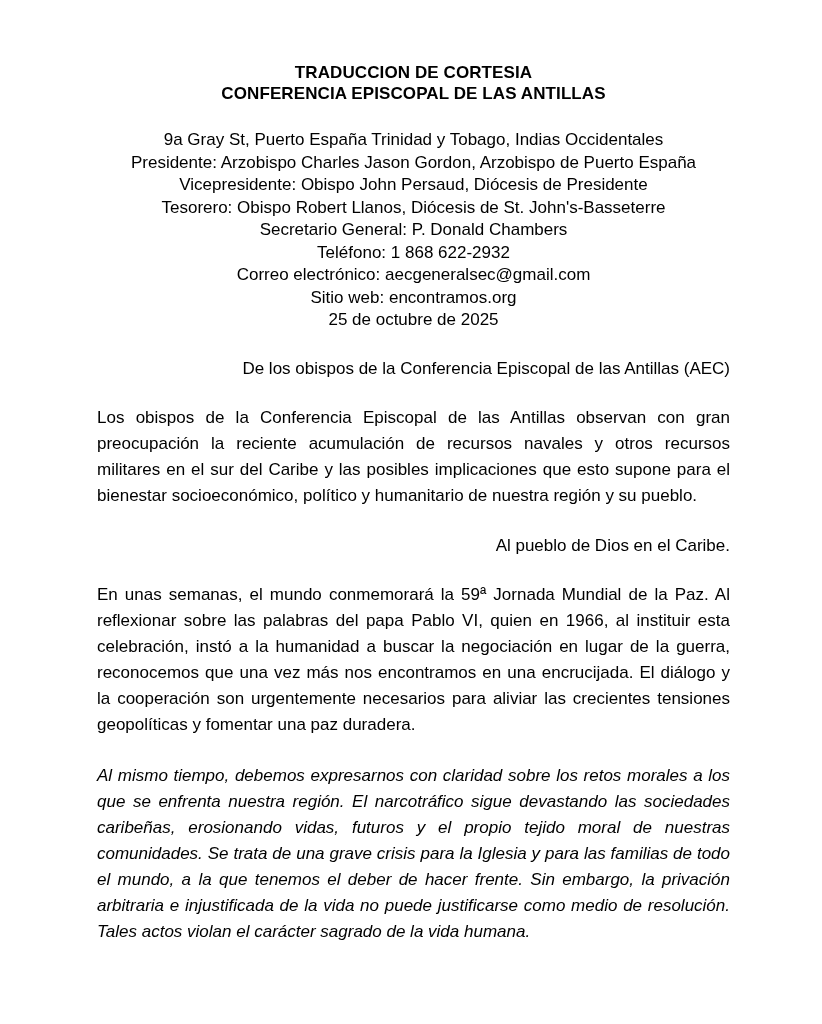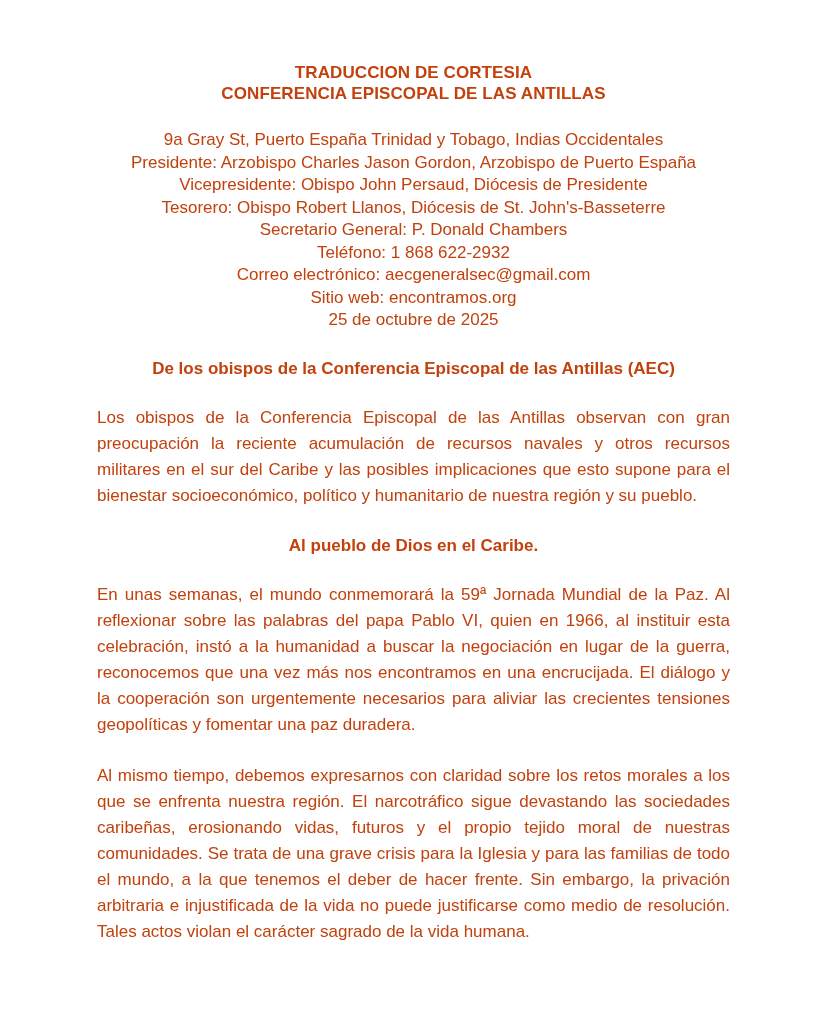--- a/index.html
+++ b/index.html
@@ -7,21 +7,21 @@
     margin: 0;
     padding: 0;
     background: #ffffff;
   }
   .page {
     position: relative;
     width: 822px;
     height: 1024px;
     margin: 0 auto;
     background: #ffffff;
-    color: #c2410c;
+    color: #000000;
     font-family: "Liberation Sans", "DejaVu Sans", sans-serif;
     box-sizing: border-box;
     padding: 62px 92px 40px 97px;
     overflow: hidden;
   }
   .doc-title {
     text-align: center;
     font-weight: bold;
     font-size: 17px;
     line-height: 21px;
@@ -41,27 +41,27 @@
     line-height: 22px;
   }
   .para {
     margin: 0;
     margin-top: 25px;
     font-size: 17px;
     line-height: 26px;
     text-align: justify;
   }
   .para.single {
-    text-align: center;
+    text-align: right;
     line-height: 22px;
     margin-top: 26px;
-    font-weight: bold;
   }
   .para:last-child {
     margin-bottom: 8px;
+    font-style: italic;
   }
 </style>
 </head>
 <body>
 
 <div class="page">
 
   <div class="doc-title">
     <div>TRADUCCION DE CORTESIA</div>
     <div>CONFERENCIA EPISCOPAL DE LAS ANTILLAS</div>

